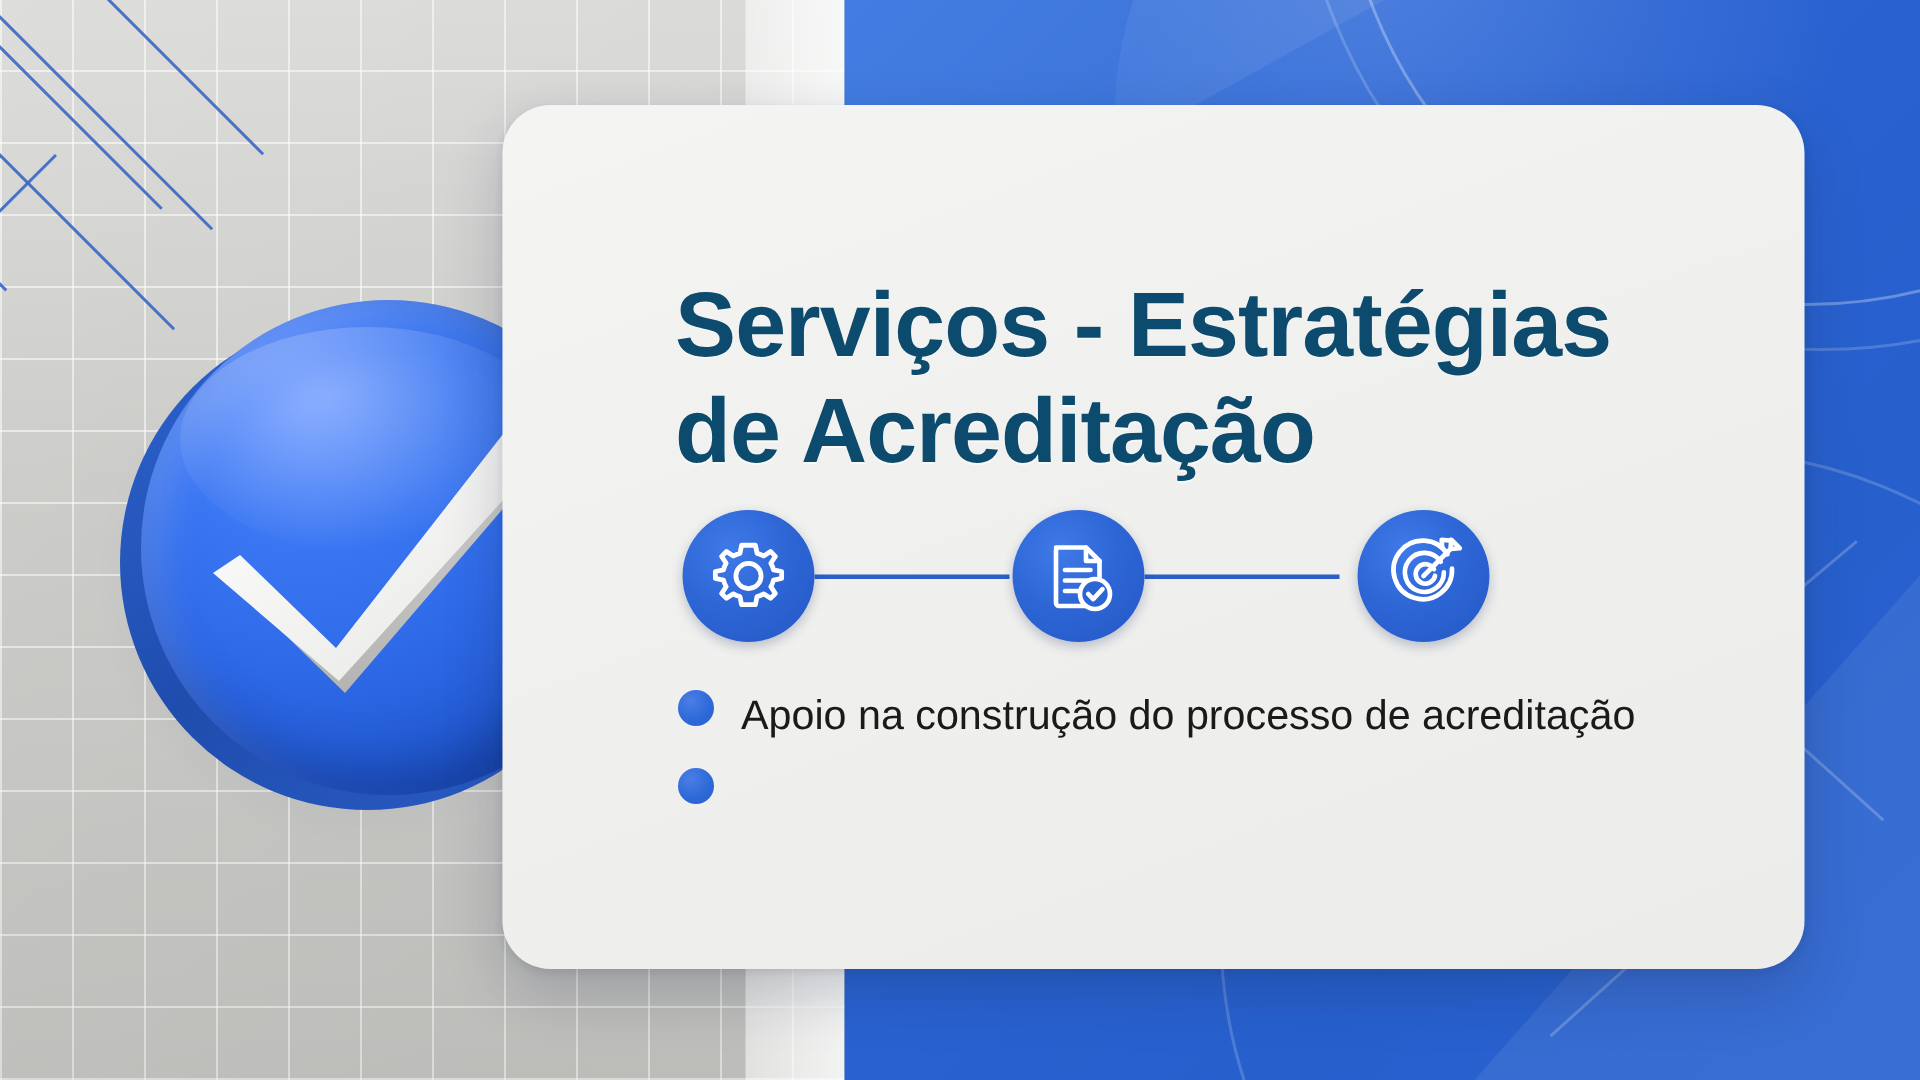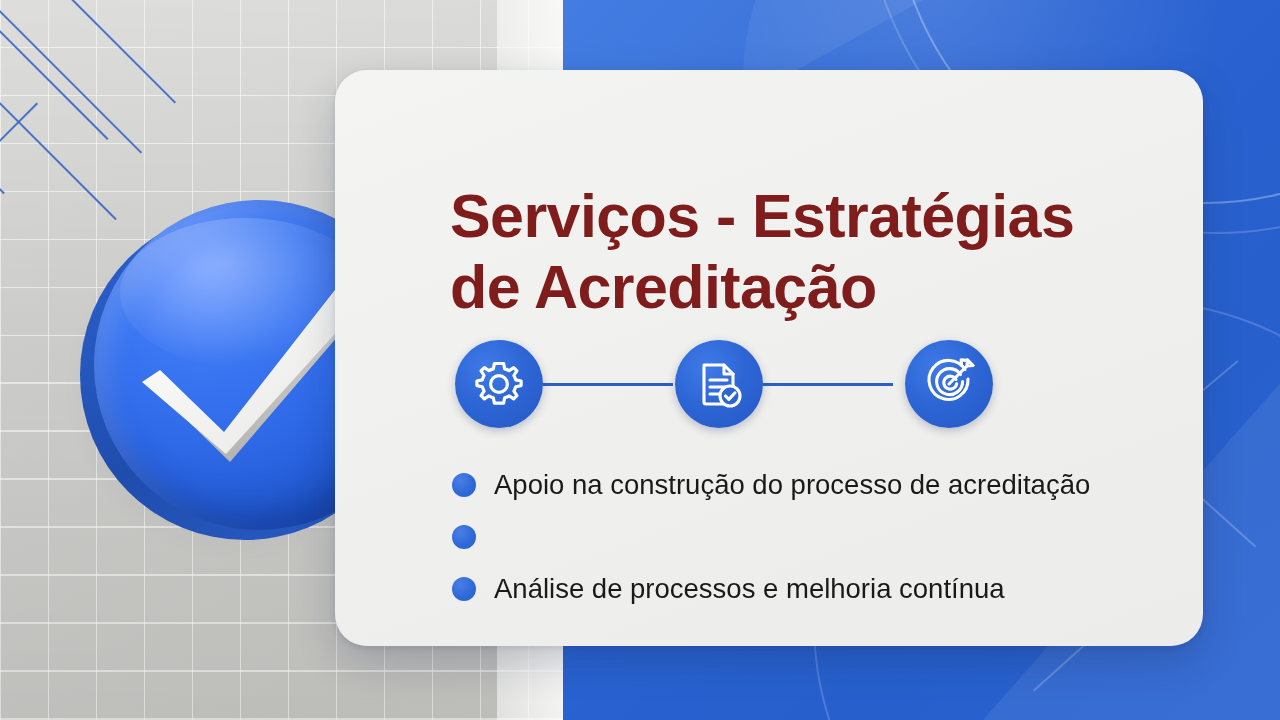--- a/index.html
+++ b/index.html
@@ -73,21 +73,21 @@
     position:absolute;left:335px;top:70px;width:868px;height:576px;
     border-radius:32px;
     background:linear-gradient(160deg,#f4f4f2 0%,#efefed 55%,#ececeb 100%);
     box-shadow:0 16px 40px rgba(20,30,60,.20),0 2px 6px rgba(20,30,60,.10);
   }
 
   
   .title{
     position:absolute;left:450px;top:181px;width:720px;
     font-size:61px;line-height:71px;font-weight:700;letter-spacing:-.6px;
-    color:#7f1d1d;
+    color:#0c4a6e;
     text-shadow:0 1px 0 rgba(255,255,255,.55);
     white-space:pre-line;
   }
 
   
   .icon-row{position:absolute;left:455px;top:340px;width:538px;height:88px;}
   .conn{
     position:absolute;top:43px;height:2.5px;background:#2a5fc9;
   }
   .conn.a{left:88px;width:130px;}
@@ -98,21 +98,21 @@
     box-shadow:0 3px 8px rgba(20,40,90,.25);
     display:flex;align-items:center;justify-content:center;
   }
   .icon-circle.i1{left:0px;}
   .icon-circle.i2{left:220px;}
   .icon-circle.i3{left:450px;}
   .icon-circle svg{display:block;}
 
   
   .bullets{position:absolute;left:452px;top:460px;width:720px;}
-  .bullet{display:flex;align-items:center;height:50px;margin-bottom:2px;}
+  .bullet{display:flex;height:50px;margin-bottom:2px;}
   .dot{
     width:24px;height:24px;border-radius:50%;flex:0 0 auto;
     background:radial-gradient(circle at 35% 30%,#4a7ee6,#2d68d8 60%,#2a60cd 100%);
   }
   .btext{
     margin-left:18px;font-size:27.5px;line-height:34px;color:#1a1a1a;font-weight:400;
     white-space:nowrap;
   }
 </style>
 </head>
@@ -208,19 +208,15 @@
   </div>
 
   <div class="bullets">
     <div class="bullet">
       <span class="dot"></span>
       <span class="btext">Apoio na construção do processo de acreditação</span>
     </div>
     <div class="bullet">
       <span class="dot"></span>
     </div>
-    <div class="bullet">
-      <span class="dot"></span>
-      <span class="btext">Análise de processos e melhoria contínua</span>
-    </div>
   </div>
 
 </div>
 
 </body></html>

